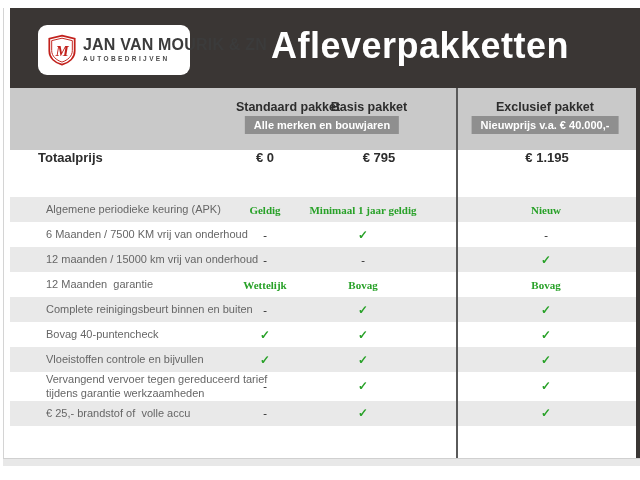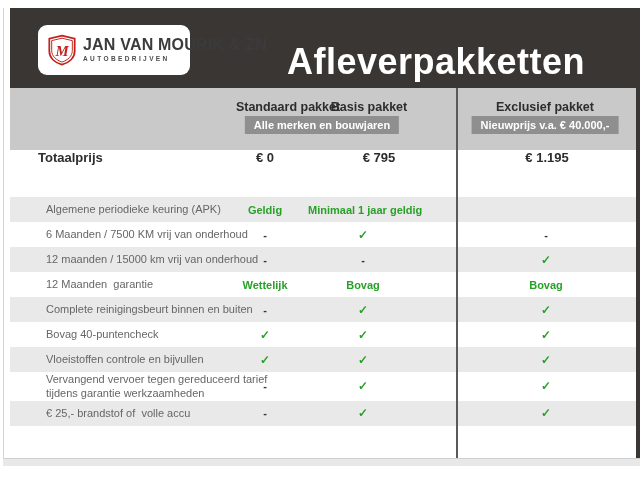--- a/index.html
+++ b/index.html
@@ -13,21 +13,21 @@
   .topbar{position:absolute;left:10px;top:8px;width:627px;height:80px;background:var(--header-bg,#3a3634);}
   .logo-card{
     position:absolute;left:28px;top:17px;width:152px;height:50px;background:#ffffff;
     border-radius:9px;display:flex;align-items:center;padding:0 0 0 10px;box-sizing:border-box;
   }
   .shield{width:28px;height:32px;flex:0 0 auto;display:block;}
   .logo-text{margin-left:7px;line-height:1;}
   .brand{font-size:16px;font-weight:700;color:#3b3b3b;letter-spacing:0.2px;white-space:nowrap;}
   .brand-sub{font-size:6.5px;font-weight:600;color:#4a4a4a;letter-spacing:2.4px;margin-top:3px;white-space:nowrap;}
   .title{
-    position:absolute;left:410px;top:50%;transform:translate(-50%,-54%);margin:16px;
+    position:absolute;left:410px;top:50%;transform:translate(-50%,-54%);margin:0;
     color:#ffffff;font-size:36px;font-weight:700;letter-spacing:0.5px;white-space:nowrap;
   }
   
   .band{position:absolute;left:10px;top:88px;width:627px;height:62px;background:var(--band-bg,#c9c9c9);}
   .col-h{position:absolute;top:12px;transform:translateX(-50%);font-size:12.5px;font-weight:700;color:var(--text-dark,#2d2d2d);white-space:nowrap;}
   .h-std{left:278px;}
   .h-basis{left:359px;}
   .h-excl{left:535px;}
   .badge{
     position:absolute;top:28px;transform:translateX(-50%);height:18px;line-height:18px;
@@ -42,21 +42,21 @@
   .p-basis{left:369px;text-align:center;}
   .p-excl{left:537px;}
   
   .rows{position:absolute;left:10px;top:197px;width:627px;}
   .row{position:relative;min-height:25px;display:flex;align-items:center;}
   .row:nth-child(odd){background:var(--row-alt-bg,#e9e9e9);}
   .lbl{
     padding-left:36px;font-size:11px;color:var(--text-muted,#666666);
     white-space:pre-wrap;line-height:1.3;max-width:370px;
   }
-  .cell{position:absolute;top:50%;transform:translateY(-50%);text-align:center;width:110px;}
+  .cell{position:absolute;top:50%;transform:translateY(-50%);text-align:center;width:110px;font-family:Liberation Serif, serif;}
   .v-std{left:200px;}
   .v-basis{left:298px;text-align:center;}
   .v-excl{left:481px;}
   .cell.check{color:var(--accent-green,#28a128);font-size:12px;font-weight:700;}
   .cell.dash{color:#333333;font-size:11px;font-weight:700;}
   .cell.feature-text{color:var(--accent-green,#28a128);font-size:11px;font-weight:700;white-space:nowrap;}
   
   .divider{position:absolute;left:456px;top:88px;width:2px;height:370px;background:#5a5a5a;}
   .bottom-scroll{
     position:absolute;left:3px;top:458px;width:637px;height:8px;
@@ -97,20 +97,21 @@
     <span class="price p-std">€ 0</span>
     <span class="price p-basis">€ 795</span>
     <span class="price p-excl">€ 1.195</span>
   </section>
 
   <section class="rows">
     <div class="row">
       <span class="lbl">Algemene periodieke keuring (APK)</span>
       <span class="cell v-std feature-text">Geldig</span>
       <span class="cell v-basis feature-text">Minimaal 1 jaar geldig</span>
+      <span class="cell v-excl feature-text">Nieuw</span>
     </div>
     <div class="row">
       <span class="lbl">6 Maanden / 7500 KM vrij van onderhoud</span>
       <span class="cell v-std dash">-</span>
       <span class="cell v-basis check">✓</span>
       <span class="cell v-excl dash">-</span>
     </div>
     <div class="row">
       <span class="lbl">12 maanden / 15000 km vrij van onderhoud</span>
       <span class="cell v-std dash">-</span>

